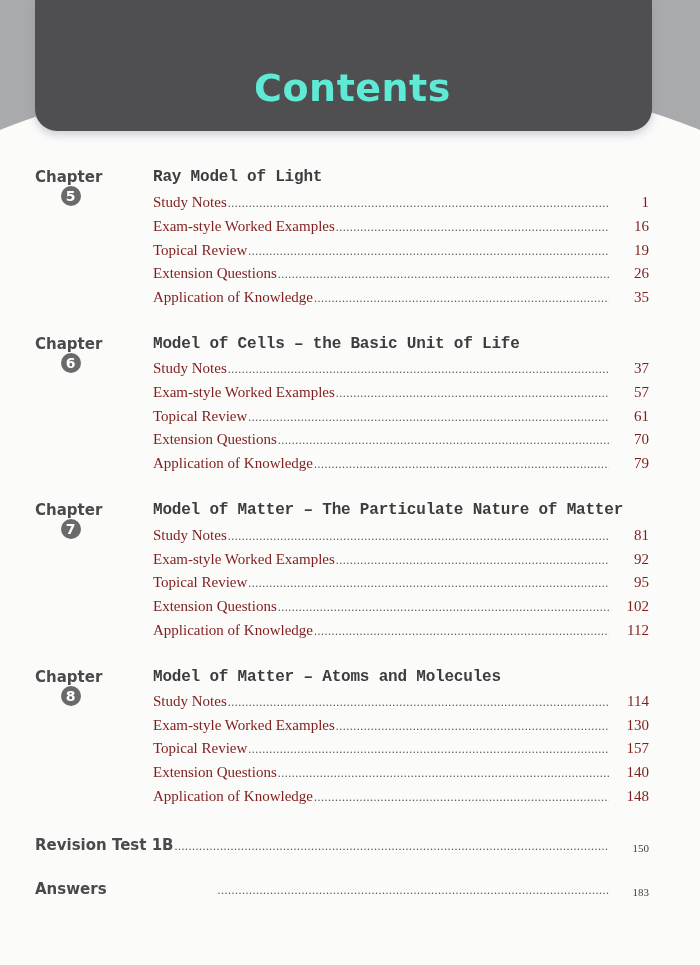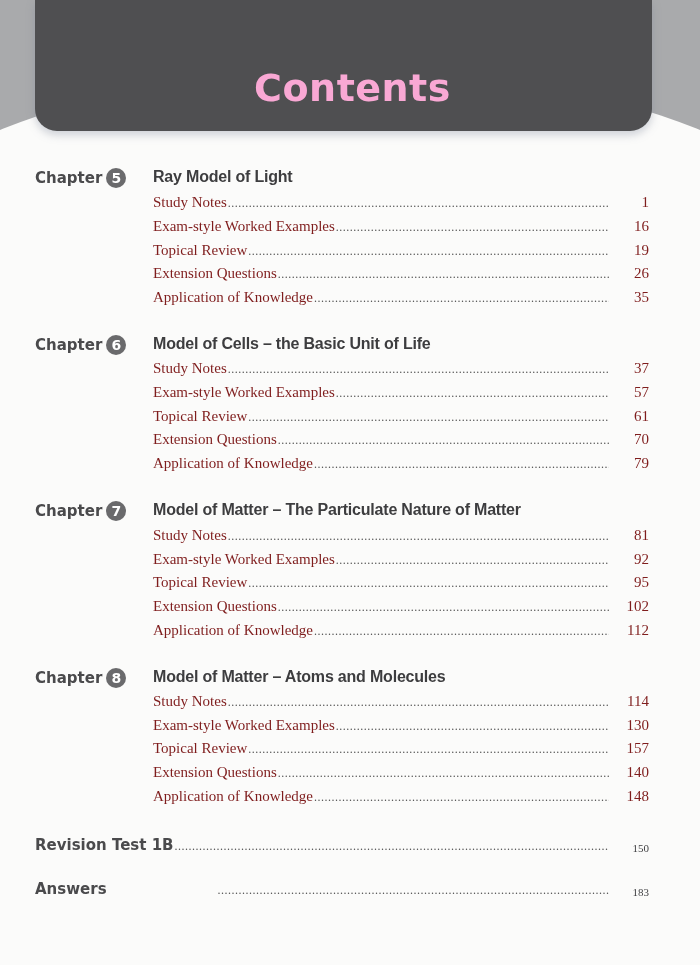--- a/index.html
+++ b/index.html
@@ -18,38 +18,38 @@
       background: #fbfbfa; border-radius: 50%;
     }
     .header-box {
       position: absolute; left: 35px; top: 0; width: 617px; height: 131px;
       background: #4f4f51; border-radius: 0 0 22px 22px;
       box-shadow: 0 4px 8px rgba(120,130,150,0.35);
     }
     .header-title {
       position: absolute; left: 0; right: 0; top: 66px; text-align: center;
       font-family: "DejaVu Sans", sans-serif; font-weight: bold;
-      font-size: 38px; color: #f9a8d4; letter-spacing: 0.5px; padding-left: 18px;
+      font-size: 38px; color: #5eead4; letter-spacing: 0.5px; padding-left: 18px;
     }
     .chapter {
       position: absolute; left: 0; width: 700px;
     }
     .ch-label {
       position: absolute; left: 35px; top: 0;
       font-family: "DejaVu Sans", sans-serif; font-weight: bold;
-      font-size: 15px; color: #4a4a4c; display: flex; align-items: center;
+      font-size: 15px; color: #4a4a4c; display: flex; align-items: center; flex-direction: column;
     }
     .ch-num {
       display: inline-block; width: 20px; height: 20px; border-radius: 50%;
       background: #6a6a6c; color: #ffffff; font-size: 14px; line-height: 20px;
       text-align: center; margin-left: 4px;
     }
     .ch-title {
       position: absolute; left: 153px; top: 0;
-      font-family: Liberation Sans, sans-serif; font-weight: bold;
+      font-family: Liberation Mono, monospace; font-weight: bold;
       font-size: 16px; color: #3d3d3f; letter-spacing: -0.2px;
     }
     .entry {
       position: absolute; left: 153px; width: 496px; height: 20px;
       display: flex; align-items: baseline;
       font-family: "Liberation Serif", serif; font-size: 15px; color: #7f1d1d;
     }
     .entry-label { white-space: nowrap; }
     .leader {
       flex: 1; overflow: hidden; white-space: nowrap; margin: 0 4px 0 1px;

